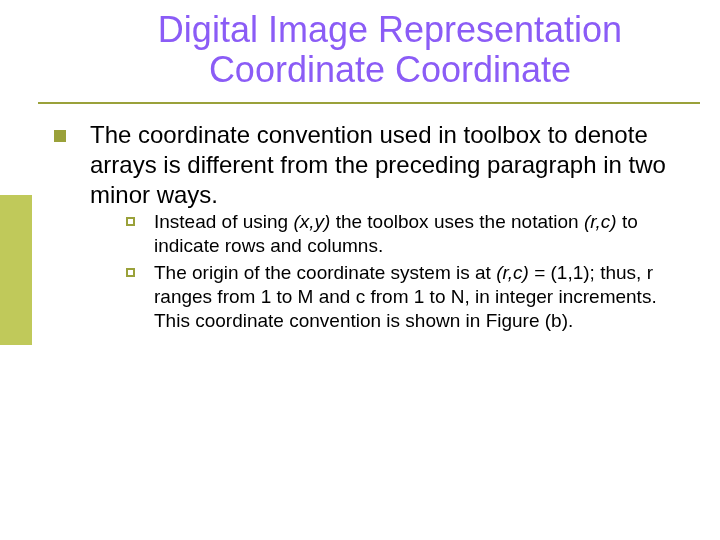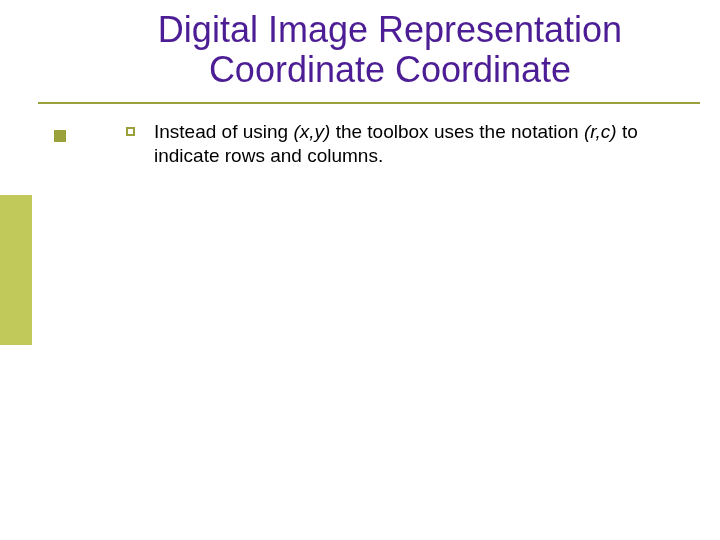--- a/index.html
+++ b/index.html
@@ -27,21 +27,21 @@
   }
   .title {
     position: absolute;
     left: 90px;
     right: 30px;
     top: 10px;
     text-align: center;
     font-family: Arial, Helvetica, sans-serif;
     font-size: 36px;
     line-height: 1.12;
-    color: #4c1d95;
+    color: #8b5cf6;
     font-weight: 400;
   }
   .title-rule {
     position: absolute;
     left: 38px;
     right: 20px;
     top: 102px;
     height: 0;
     border-top: 2px solid #9aa13a;
   }
@@ -95,22 +95,27 @@
 
   <div class="title">
     <span>Digital Image Representation</span><br>
     <span>Coordinate Coordinate</span>
   </div>
   <div class="title-rule"></div>
 
   <div class="body">
     <div class="l1">
       <span class="bullet"></span>
+      <span>The coordinate convention used in toolbox to denote arrays is different from the preceding paragraph in two minor ways.</span>
 
       <div class="sub">
         <div class="l2">
           <span class="bullet"></span>
           <span>Instead of using </span><span class="ital">(x,y)</span><span> the toolbox uses the notation </span><span class="ital">(r,c)</span><span> to indicate rows and columns.</span>
+        </div>
+        <div class="l2">
+          <span class="bullet"></span>
+          <span>The origin of the coordinate system is at </span><span class="ital">(r,c)</span><span> = (1,1); thus, r ranges from 1 to M and c from 1 to N, in integer increments. This coordinate convention is shown in Figure (b).</span>
         </div>
       </div>
     </div>
   </div>
 </div>
 
 </body></html>

